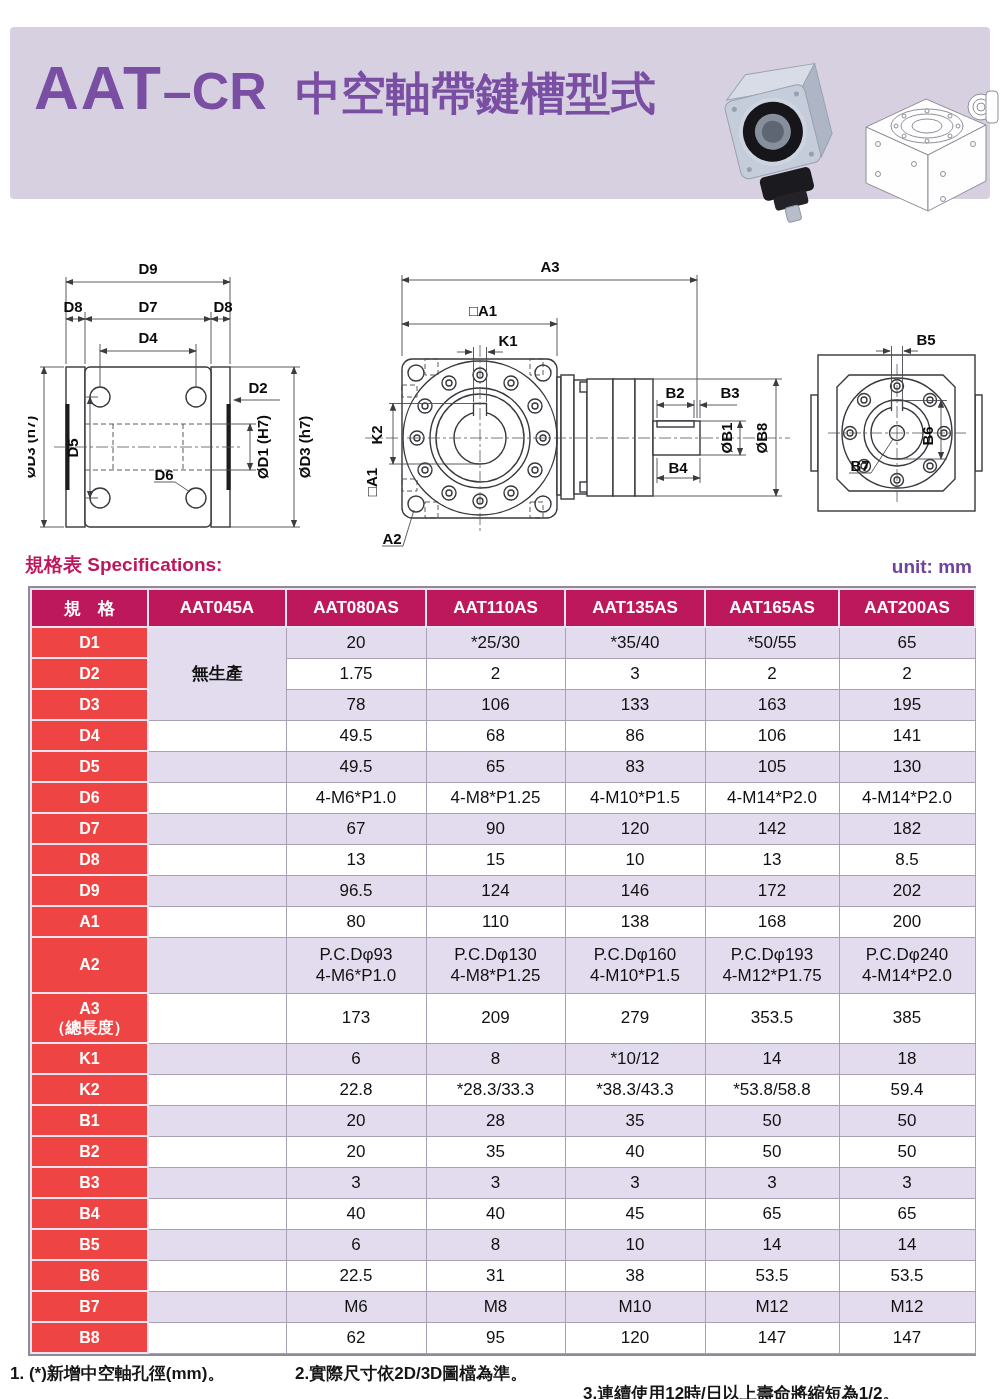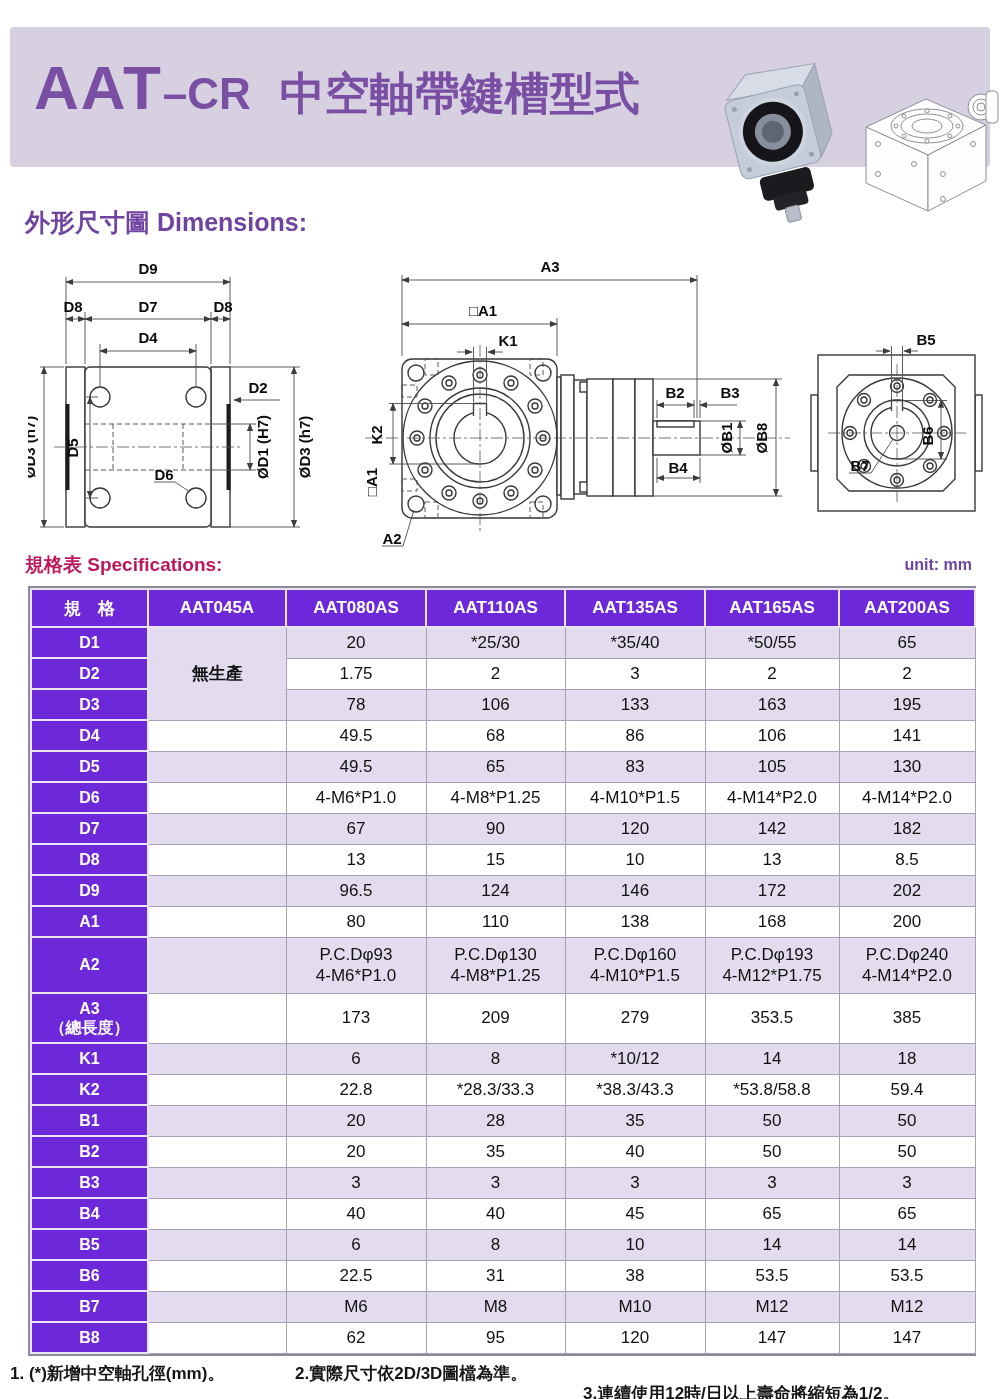--- a/index.html
+++ b/index.html
@@ -1,54 +1,54 @@
 <!DOCTYPE html>
 <html><head>
 <meta charset="utf-8">
 <style>
   html,body{margin:0;padding:0;background:#fff;}
   .page{position:relative;width:1000px;height:1399px;background:#fff;overflow:hidden;
         font-family:"Liberation Sans",sans-serif;}
   
-  .banner{position:absolute;left:10px;top:27px;width:980px;height:140px;
+  .banner{position:absolute;left:10px;top:27px;width:980px;height:172px;
           background:#d6d0e1;border-radius:4px;}
   .title1{position:absolute;left:24px;top:30px;display:flex;align-items:baseline;
           color:#7a4fa3;white-space:nowrap;}
   .t-aat{font-size:62px;font-weight:800;letter-spacing:2px;line-height:1;}
-  .t-cr{font-size:44px;font-weight:800;line-height:1;}
+  .t-cr{font-size:52px;font-weight:800;line-height:1;}
   .t-cn{font-size:45px;font-weight:800;margin-left:29px;line-height:1;font-family:Liberation Serif, serif;}
   .title2{position:absolute;left:24px;top:120px;font-size:40px;font-weight:800;
           color:#7a4fa3;line-height:1;white-space:nowrap;}
   .t-red{color:#c8201a;}
   .prod-solid{position:absolute;left:700px;top:28px;}
   .prod-wire{position:absolute;left:838px;top:42px;}
   
   .dim-title{position:absolute;left:25px;top:206px;font-size:25px;font-weight:800;color:#6f43a0;}
   .spec-title{position:absolute;left:25px;top:552px;font-size:19px;font-weight:800;color:#be185d;}
-  .unit-label{position:absolute;right:28px;top:556px;font-size:16px;font-weight:700;color:#6f43a0;}
+  .unit-label{position:absolute;right:28px;top:556px;font-size:19px;font-weight:700;color:#6f43a0;}
   
   .d1{position:absolute;left:28px;top:252px;}
   .d2{position:absolute;left:345px;top:252px;}
   .d3{position:absolute;left:800px;top:296px;}
   .pl{fill:none;stroke:#38383d;stroke-width:1.4;}
   .plf{fill:#fff;stroke:#38383d;stroke-width:1.4;}
   .plw{fill:#fff;stroke:#38383d;stroke-width:1.3;}
   .dim{fill:none;stroke:#4b4b50;stroke-width:0.9;}
   .hl{fill:none;stroke:#4b4b50;stroke-width:0.9;stroke-dasharray:5 3;}
   .cl{fill:none;stroke:#55555a;stroke-width:0.8;stroke-dasharray:12 3 3 3;}
   .seal{stroke:#1c1c1f;stroke-width:4;}
   .dt{font-family:"Liberation Sans",sans-serif;font-size:15px;font-weight:700;fill:#0b0b0b;}
   .arr{fill:#3c3c40;}
   
   .tbl-wrap{position:absolute;left:28px;top:586px;width:944px;border:2px solid #8e8a99;}
   table.spec{border-collapse:collapse;table-layout:fixed;width:944px;}
   table.spec th,table.spec td{padding:0;text-align:center;vertical-align:middle;white-space:pre-line;}
-  table.spec thead th{background:#6d28d9;color:#fff;font-size:17px;font-weight:700;
+  table.spec thead th{background:#be185d;color:#fff;font-size:17px;font-weight:700;
                       border:2px solid #e9e4f2;height:36px;}
-  th.rowlabel{background:#6d28d9;color:#fff;font-size:16px;font-weight:700;
+  th.rowlabel{background:#ef4444;color:#fff;font-size:16px;font-weight:700;
               border:2px solid #e9e4f2;line-height:1.2;}
   table.spec td{font-size:17px;color:#111;border:1px solid #a8a1b5;line-height:1.25;}
   tr.stripe td{background:#e3dcee;}
   tr.plain td{background:#fff;}
   td.merged{background:#e3dcee;font-size:20px;font-weight:600;}
   tr.hN{height:31px;} tr.h2l{height:56px;} tr.h3l{height:50px;}
   
   .notes{position:absolute;left:0;top:1362px;width:1000px;font-size:17px;font-weight:700;color:#151515;}
   .note1{position:absolute;left:10px;white-space:nowrap;}
   .note2{position:absolute;left:295px;white-space:nowrap;}
@@ -108,21 +108,20 @@
         <circle cx="30" cy="75" r="2.5"></circle>
           <circle cx="66" cy="95" r="2.5"></circle>
           <circle cx="30" cy="105" r="2.5"></circle>
         <circle cx="95" cy="105" r="2.5"></circle>
           <circle cx="125" cy="75" r="2.5"></circle>
           <circle cx="95" cy="130" r="2.5"></circle>
       </g>
     </svg>
   </div>
 
-  <div class="dim-title">外形尺寸圖 Dimensions:</div>
 
   <svg class="d1" width="310" height="300" viewBox="0 0 310 300">
     <defs>
       <marker id="a1" viewBox="0 0 10 10" refX="9" refY="5" markerWidth="9" markerHeight="9" orient="auto-start-reverse">
         <path d="M0,1L10,5L0,9z" class="arr"></path>
       </marker>
     </defs>
     <rect x="38" y="115" width="19" height="160" class="plf"></rect>
     <rect x="183" y="115" width="19" height="160" class="plf"></rect>
     <line x1="39.5" y1="152" x2="39.5" y2="238" class="seal"></line>

